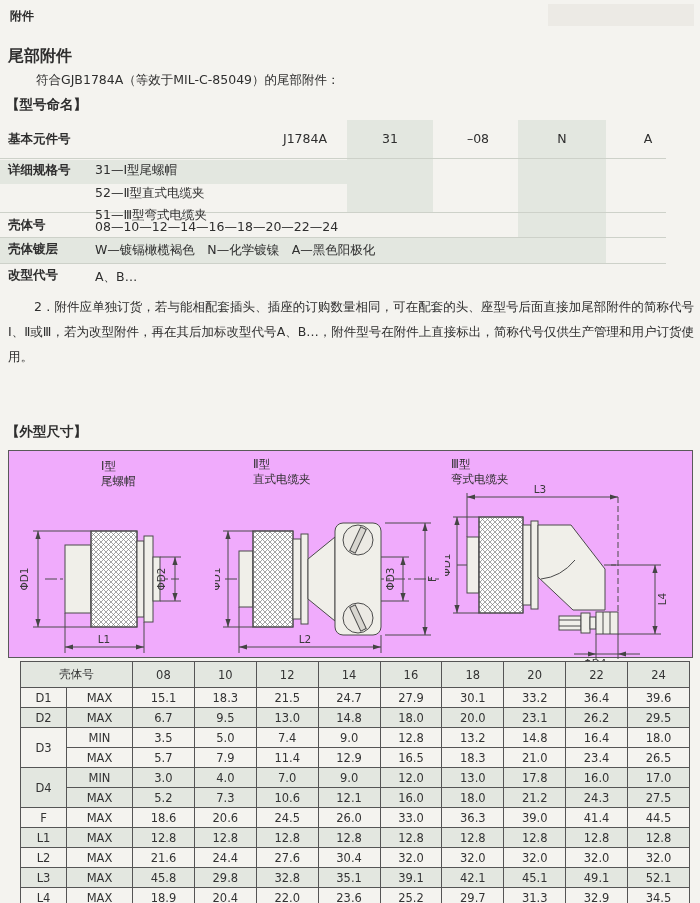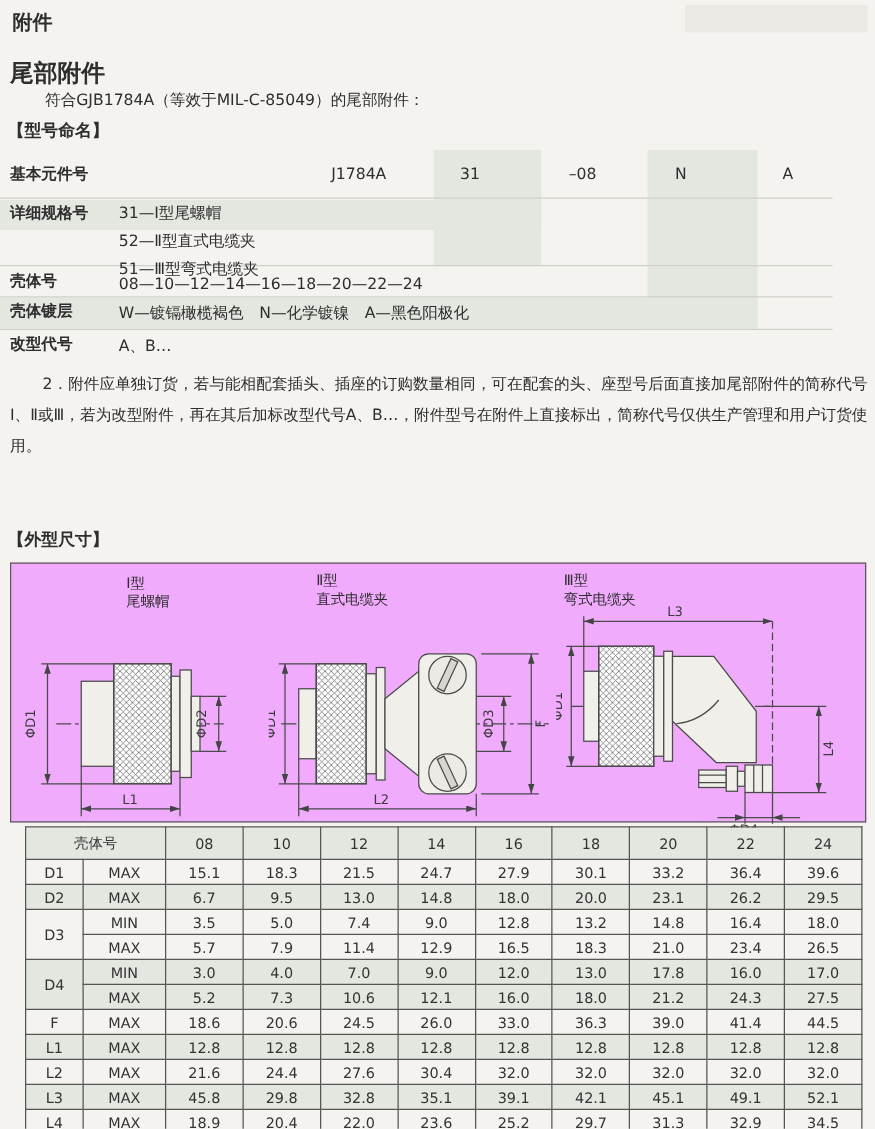--- a/index.html
+++ b/index.html
@@ -5,42 +5,42 @@
   html,body{margin:0;padding:0;}
   body{
     width:700px;height:903px;
     background:#f4f3ef;
     font-family:"DejaVu Sans","Liberation Sans",sans-serif;
     color:#2e2e2e;
   }
   .page{position:relative;width:700px;height:903px;overflow:hidden;}
   .artifact{position:absolute;left:548px;top:4px;width:146px;height:22px;background:#eceae5;}
 
-  .title{position:absolute;left:10px;top:8px;font-size:16px;font-weight:bold;margin:0;}
-  .subtitle{position:absolute;left:8px;top:46px;font-size:19px;font-weight:bold;margin:0;}
+  .title{position:absolute;left:10px;top:8px;font-size:12px;font-weight:bold;margin:0;}
+  .subtitle{position:absolute;left:8px;top:46px;font-size:16px;font-weight:bold;margin:0;}
   .intro{position:absolute;left:36px;top:72px;font-size:12.5px;margin:0;text-align:right;}
   .sec{position:absolute;font-size:13.5px;font-weight:bold;margin:0;}
   .sec-naming{left:6px;top:96px;}
   .sec-dims{left:6px;top:423px;}
 
   
   .naming{position:absolute;left:0;top:120px;width:700px;height:172px;padding-left:40px;}
   .band,.stripe{position:absolute;background:#e3e7e0;}
   .band-31{left:347px;top:0;width:86px;height:92px;}
   .band-n{left:518px;top:0;width:88px;height:143px;}
   .stripe-spec{left:0;top:40px;width:433px;height:24px;}
   .stripe-plating{left:0;top:118px;width:606px;height:25px;}
   .rule{position:absolute;left:0;width:666px;height:1px;background:#cdd1c9;}
   .r1{top:38px;} .r2{top:92px;} .r3{top:117px;} .r4{top:143px;}
   .nlabel{position:absolute;left:8px;font-size:12.5px;font-weight:bold;white-space:nowrap;}
   .ncontent,.nline{position:absolute;left:95px;font-size:12.5px;white-space:nowrap;}
   .nl1{top:11px;} .nl2{top:42px;} .nl3{top:97px;} .nl4{top:121px;} .nl5{top:147px;}
   .s1{top:42px;} .s2{top:65px;} .s3{top:87px;}
   .c3{top:99px;} .c4{top:122px;} .c5{top:149px;}
-  .nval{position:absolute;top:11px;font-size:12.5px;}
+  .nval{position:absolute;top:11px;font-size:12.5px;text-align:center;}
   .v0{left:265px;width:80px;} .v1{left:368px;width:44px;} .v2{left:455px;width:46px;}
   .v3{left:540px;width:44px;} .v4{left:626px;width:44px;}
 
   
   .notes{position:absolute;left:8px;top:294px;width:686px;}
   .note{margin:0;font-size:12.5px;line-height:25px;text-align:justify;}
   .note2{text-indent:26px;}
 
   
   .figbox{position:absolute;left:8px;top:450px;width:683px;height:206px;border:1px solid #5a5a5a;background:#f0abfc;}

